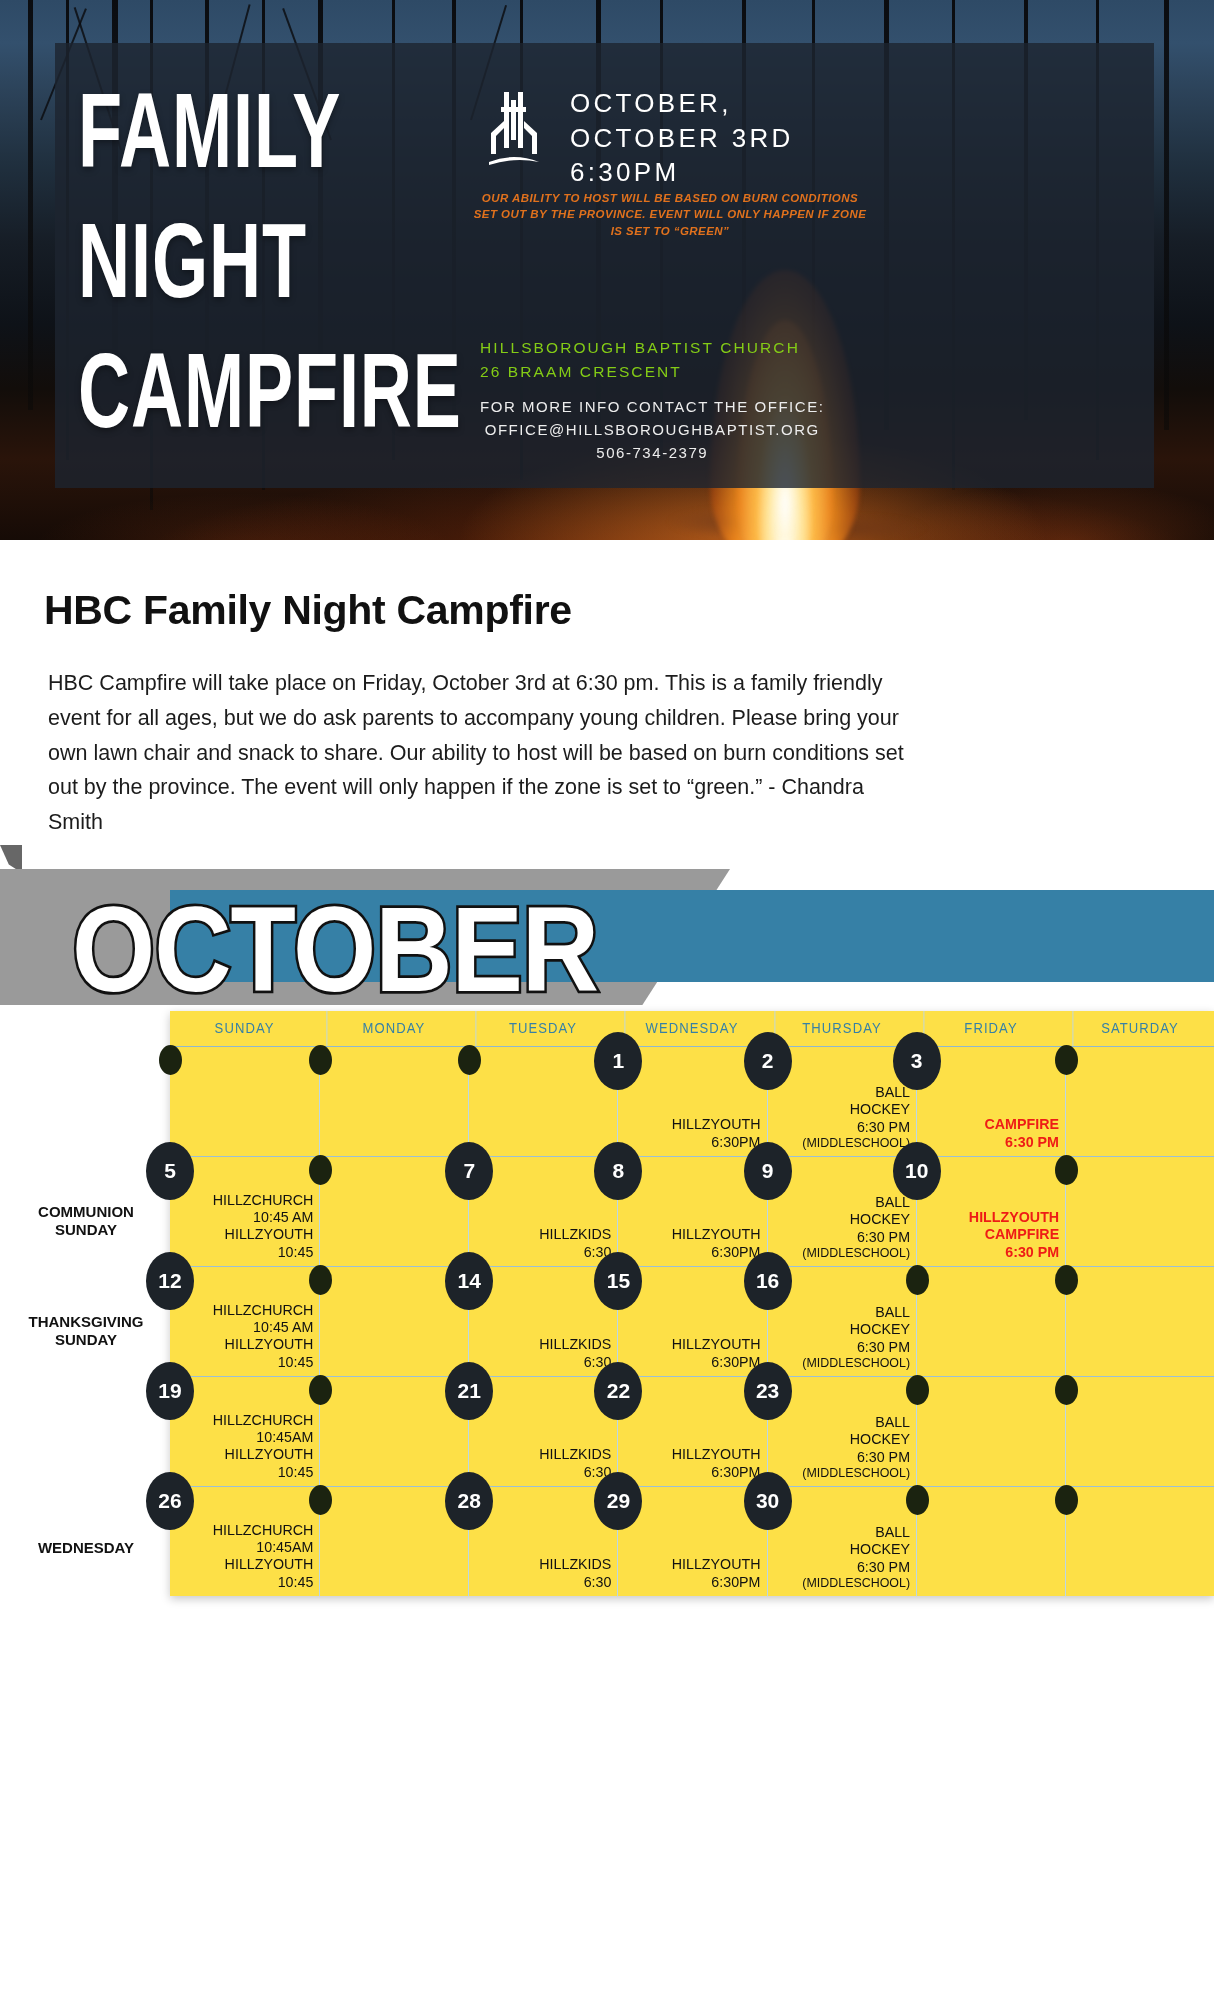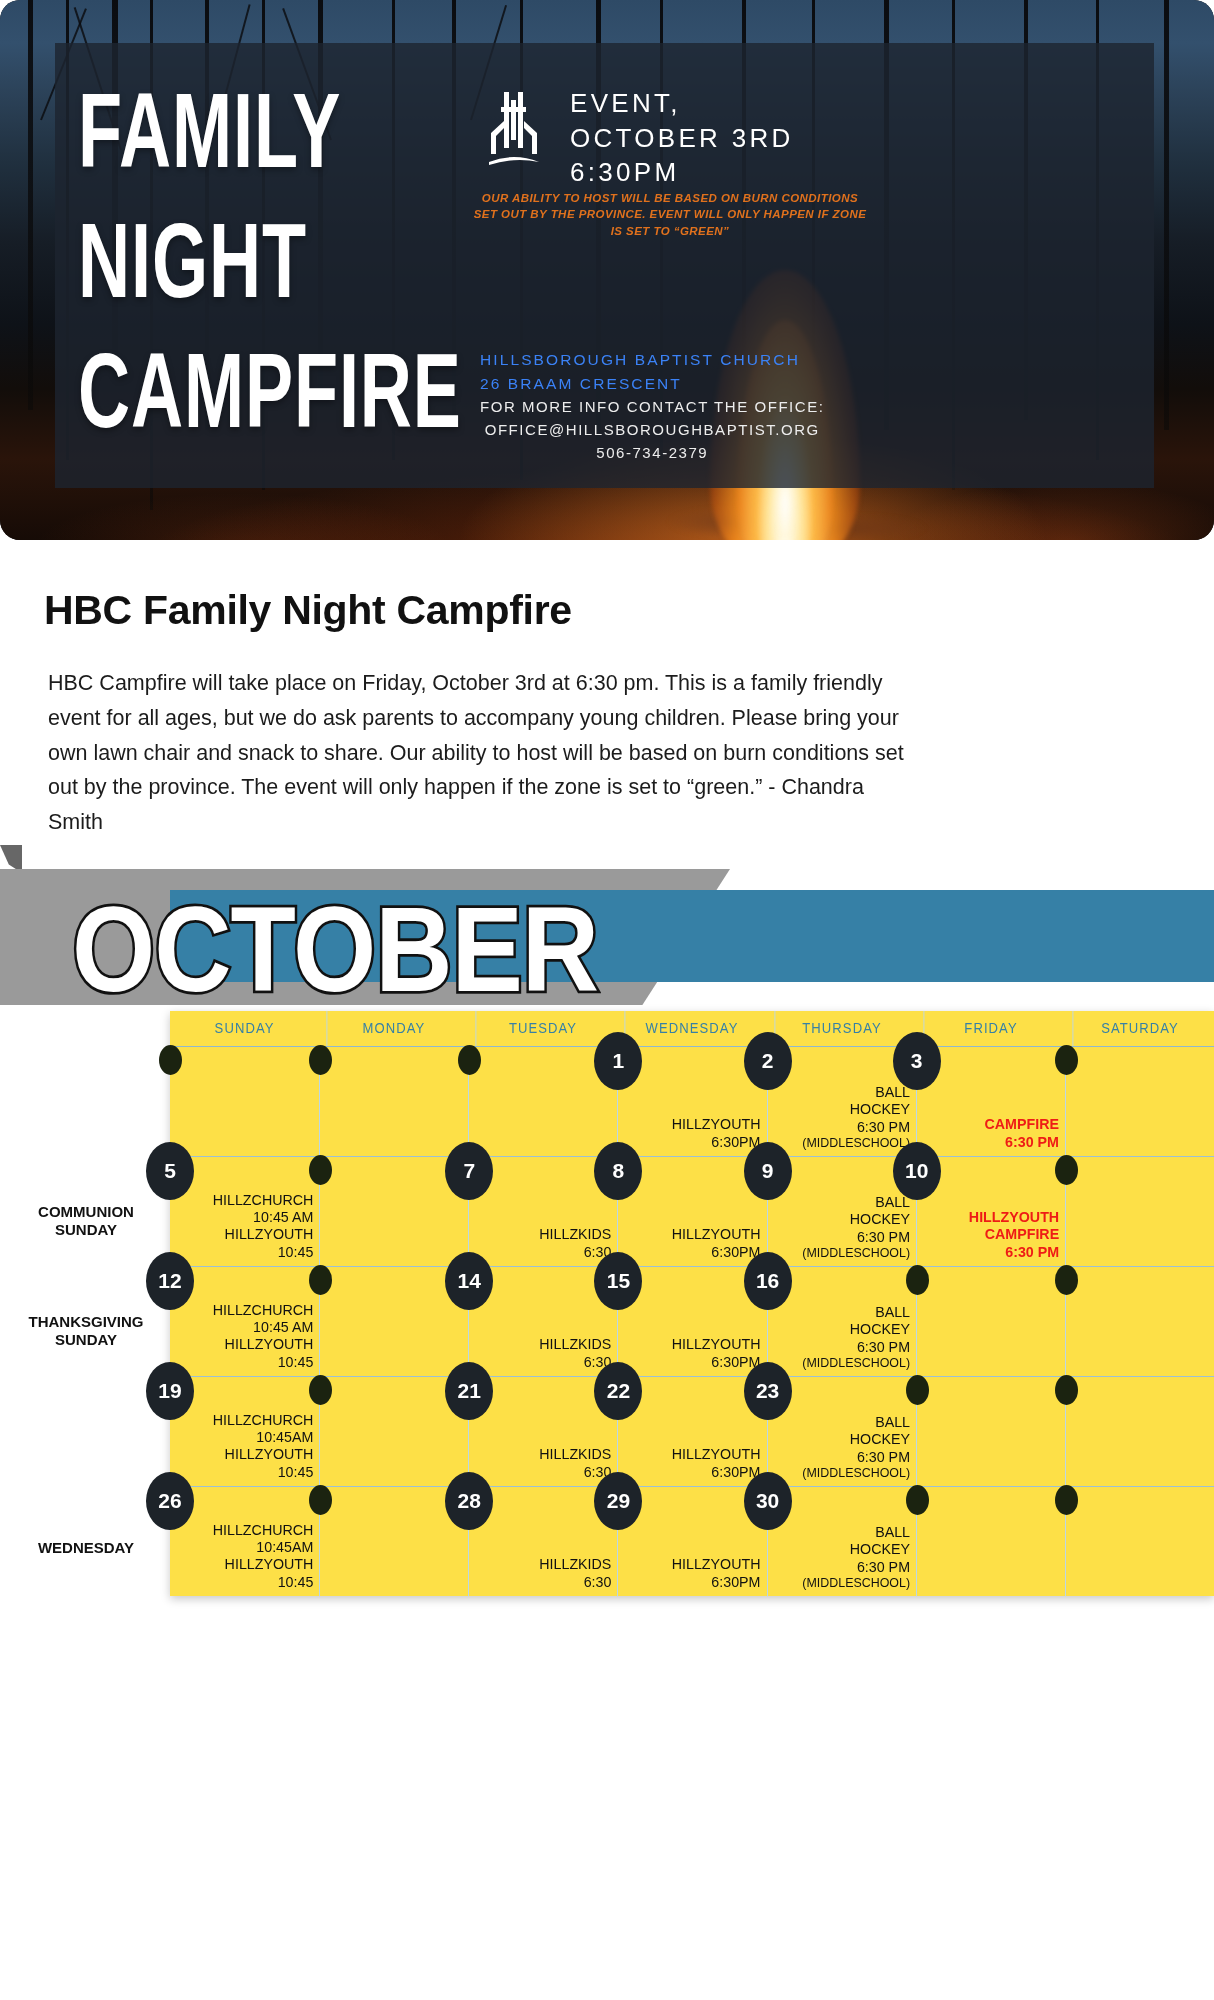--- a/index.html
+++ b/index.html
@@ -11,21 +11,20 @@
     overflow:hidden;
     position:relative;
   }
 
   
   .poster {
     position:relative;
     width:1214px; height:540px;
     overflow:hidden;
     background:#0c0d12;
-    border-radius:20px;
   }
   
   .poster-sky {
     position:absolute; inset:0;
     background:
       linear-gradient(to bottom,
         #2e4a66 0%,
         #33506d 8%,
         #2b4157 18%,
         #20303f 30%,
@@ -125,22 +124,22 @@
     width:400px;
     color:#e0711d;
     font-size:11.5px;
     font-weight:700;
     font-style:italic;
     letter-spacing:.45px;
     line-height:1.42;
     text-align:center;
   }
   .venue {
-    position:absolute; left:480px; top:348px;
-    color:#3b82f6;
+    position:absolute; left:480px; top:336px;
+    color:#84cc16;
     font-size:15.5px;
     letter-spacing:2.1px;
     line-height:1.52;
   }
   .contact {
     position:absolute; left:480px; top:396px;
     color:#ededed;
     font-size:15px;
     letter-spacing:1.55px;
     line-height:1.52;
@@ -351,21 +350,21 @@
           <rect x="24" y="12" width="5" height="40"></rect>
           <rect x="14" y="19" width="25" height="5"></rect>
           <path d="M4 45 L17 33 L17 40 L9 48 L9 66 L4 66 Z"></path>
           <path d="M50 45 L37 33 L37 40 L45 48 L45 66 L50 66 Z"></path>
           <path d="M2 74 Q27 64 52 74 Q27 69 2 77 Z"></path>
         </g>
       </svg>
     </div>
 
     <div class="event-when">
-      <div>EVENT,</div>
+      <div>OCTOBER,</div>
       <div>OCTOBER 3RD</div>
       <div>6:30PM</div>
     </div>
 
     <div class="burn-note">OUR ABILITY  TO HOST WILL BE BASED ON BURN CONDITIONS SET OUT BY THE PROVINCE. EVENT WILL ONLY HAPPEN IF ZONE IS SET TO “GREEN”</div>
 
     <div class="venue">
       <div>HILLSBOROUGH BAPTIST CHURCH</div>
       <div>26 BRAAM CRESCENT</div>
     </div>

